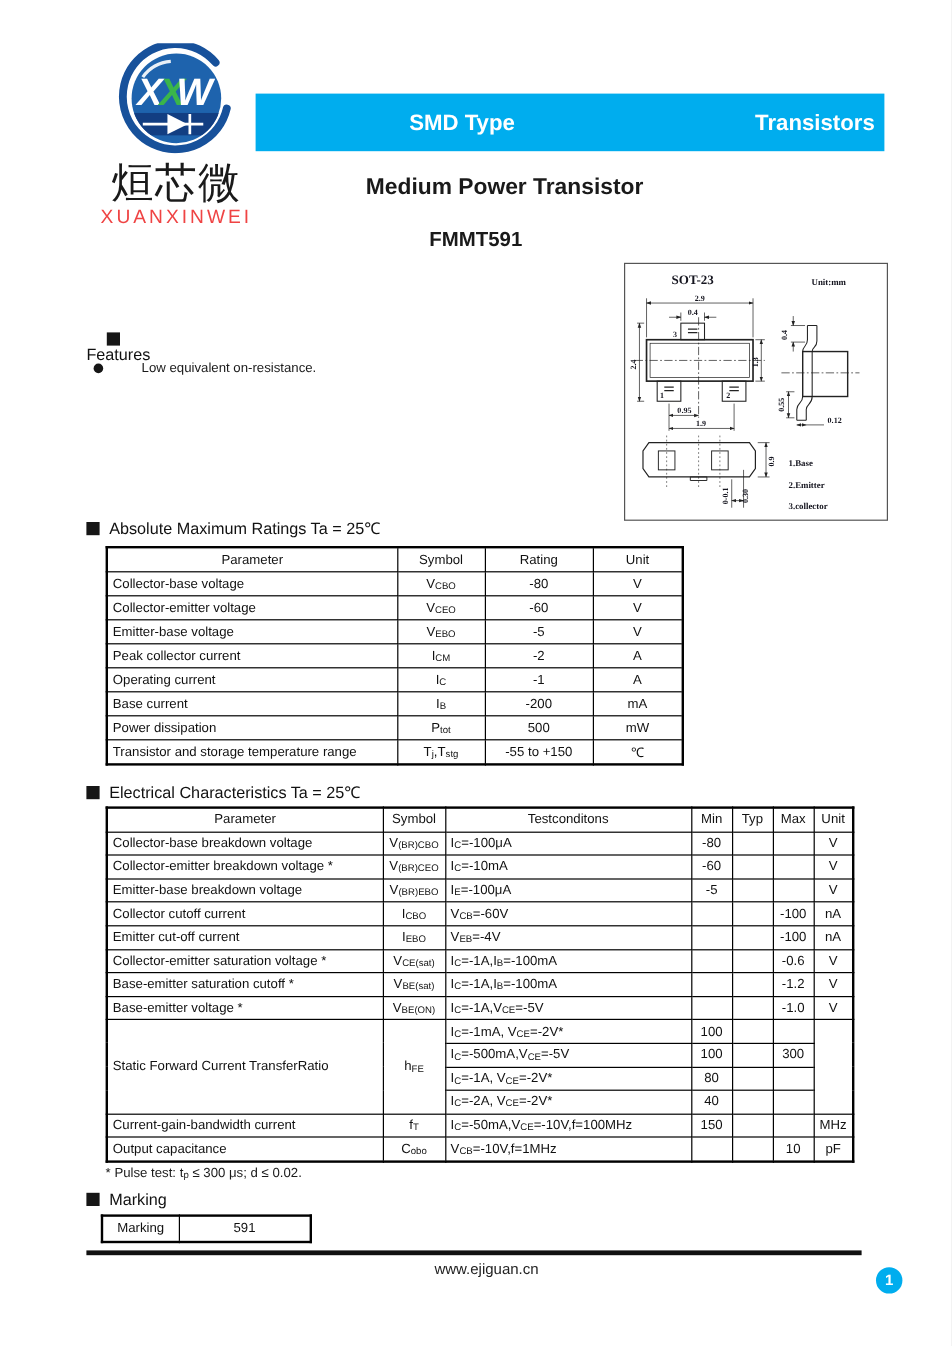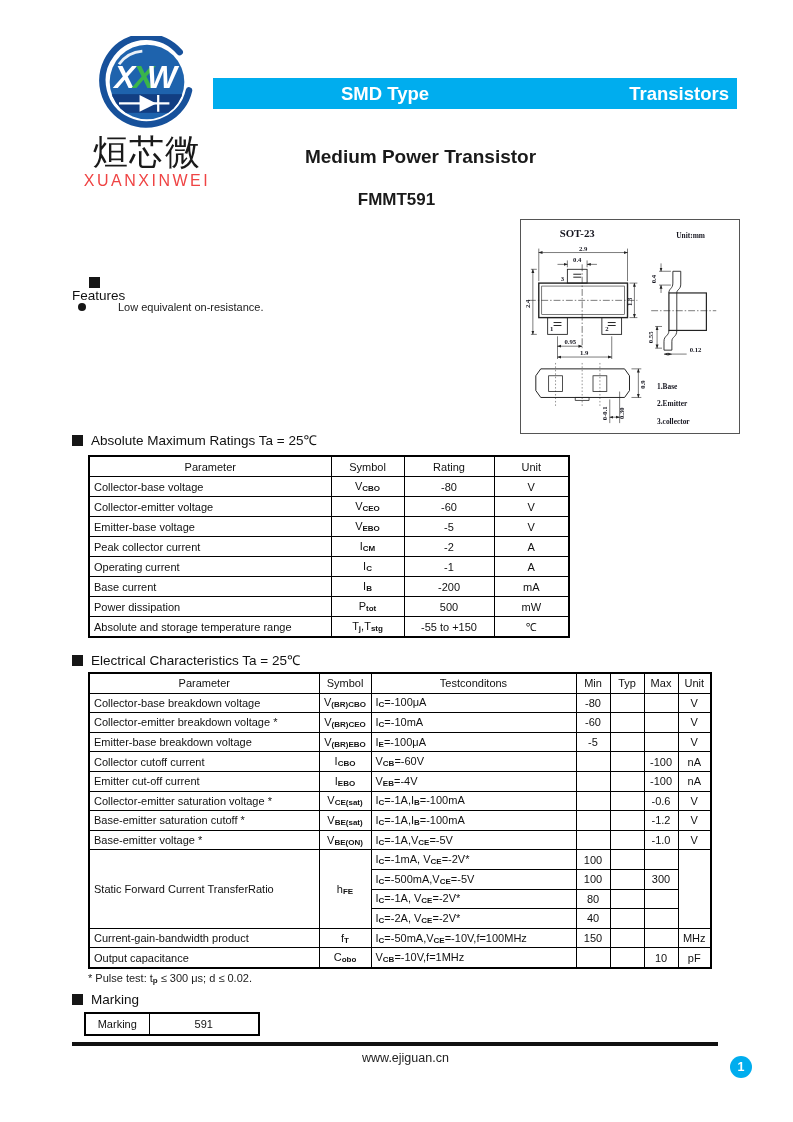--- a/index.html
+++ b/index.html
@@ -6,21 +6,21 @@
   .page{position:relative;width:793px;height:1122px;background:#ffffff;margin:0 auto;
         font-family:"Liberation Sans",sans-serif;color:#1a1a1a;overflow:hidden;}
 
   
   .logo{position:absolute;left:72px;top:36px;width:150px;text-align:center;}
   .logo-cn{font-size:35px;font-weight:normal;letter-spacing:1px;line-height:1.0;margin-top:2px;
            font-family:"Liberation Sans",sans-serif;}
   .logo-en{font-size:16px;letter-spacing:2.5px;color:#ef4444;margin-top:3px;}
 
   
-  .type-bar{position:absolute;left:213px;top:78px;width:524px;height:31px;background:#00ADEE;
+  .type-bar{position:absolute;left:213px;top:78px;width:524px;height:48px;background:#00ADEE;
             display:flex;align-items:center;color:#fff;font-weight:bold;font-size:18.5px;}
   .type-bar .left{margin-left:128px;}
   .type-bar .right{margin-left:auto;margin-right:8px;}
 
   .title1{position:absolute;left:0;top:146px;width:793px;text-align:center;font-size:19px;font-weight:bold;padding-left:24px;}
   .title2{position:absolute;left:0;top:190px;width:793px;text-align:center;font-size:17px;font-weight:bold;}
 
   
   .pkg-box{position:absolute;left:520px;top:219px;width:218px;height:213px;border:1.5px solid #555;background:#fff;}
 
@@ -32,21 +32,21 @@
 
   table{border-collapse:collapse;table-layout:fixed;position:absolute;background:#fff;padding-left:44px;}
   table,td,th{border:1px solid #000;}
   table{border:2px solid #000;}
   td,th{font-size:11px;font-weight:normal;padding:0 3px;text-align:center;overflow:hidden;
         white-space:nowrap;color:#111;}
   td.l{text-align:left;padding-left:4px;}
   .amr td,.amr th{height:19px;}
   .ec td,.ec th{height:18.6px;}
   .mk td{height:20px;}
-  .sb{font-size:8px;vertical-align:-1px;letter-spacing:0;font-weight:bold;}
+  .sb{font-size:8px;vertical-align:-1px;letter-spacing:0;}
 
   .footnote{position:absolute;left:88px;top:972px;font-size:11px;}
   .foot-line{position:absolute;left:72px;top:1042px;width:646px;height:3.5px;background:#111;}
   .foot-url{position:absolute;left:362px;top:1051px;font-size:12.5px;color:#222;}
   .page-num{position:absolute;left:730px;top:1056px;width:22px;height:22px;border-radius:50%;
             background:#00ADEE;color:#fff;font-size:12.5px;font-weight:bold;display:flex;
             align-items:center;justify-content:center;}
 
   
   .pkg-box svg text{fill:#15151f;}
@@ -274,21 +274,21 @@
           <td>-200</td>
           <td>mA</td>
         </tr>
         <tr>
           <td class="l">Power dissipation</td>
           <td>P<span class="sb">tot</span></td>
           <td>500</td>
           <td>mW</td>
         </tr>
         <tr>
-          <td class="l">Absolute and storage temperature range</td>
+          <td class="l">Transistor and storage temperature range</td>
           <td>T<span class="sb">j</span>,T<span class="sb">stg</span></td>
           <td>-55 to +150</td>
           <td>℃</td>
         </tr>
       </tbody>
   </table>
 
   <div class="sec" style="left:72px;top:651px;">
     <span class="sq"></span>
     <span>Electrical Characteristics Ta = 25℃</span>
@@ -408,21 +408,21 @@
           <td></td>
           <td></td>
         </tr>
         <tr>
           <td class="l">I<span class="sb">C</span>=-2A, V<span class="sb">CE</span>=-2V*</td>
           <td>40</td>
           <td></td>
           <td></td>
         </tr>
         <tr>
-          <td class="l">Current-gain-bandwidth product</td>
+          <td class="l">Current-gain-bandwidth current</td>
           <td>f<span class="sb">T</span></td>
           <td class="l">I<span class="sb">C</span>=-50mA,V<span class="sb">CE</span>=-10V,f=100MHz</td>
           <td>150</td>
           <td></td>
           <td></td>
           <td>MHz</td>
         </tr>
         <tr>
           <td class="l">Output capacitance</td>
           <td>C<span class="sb">obo</span></td>

